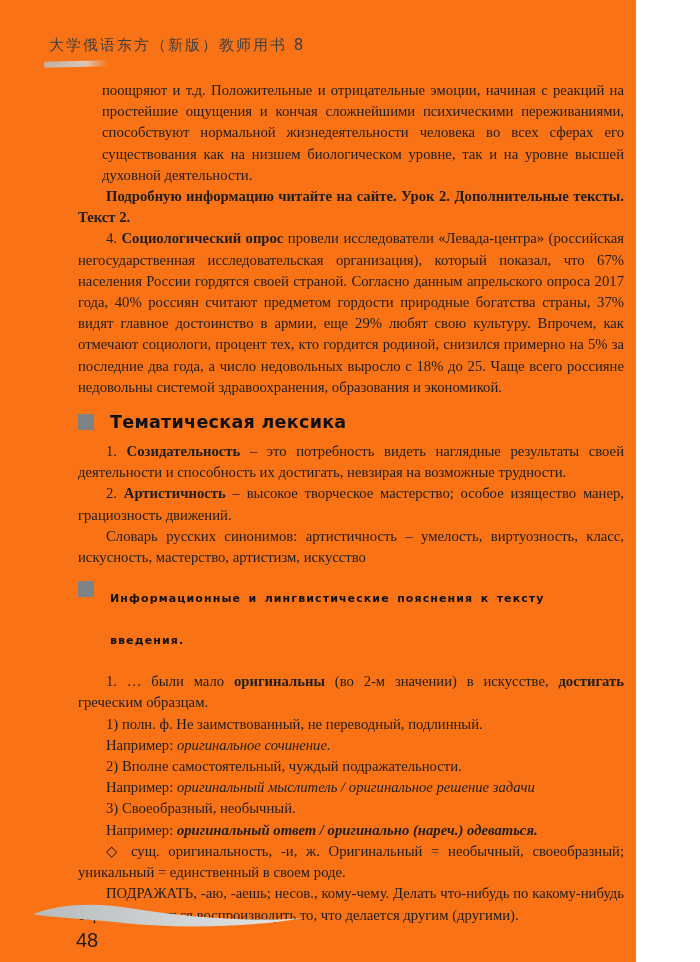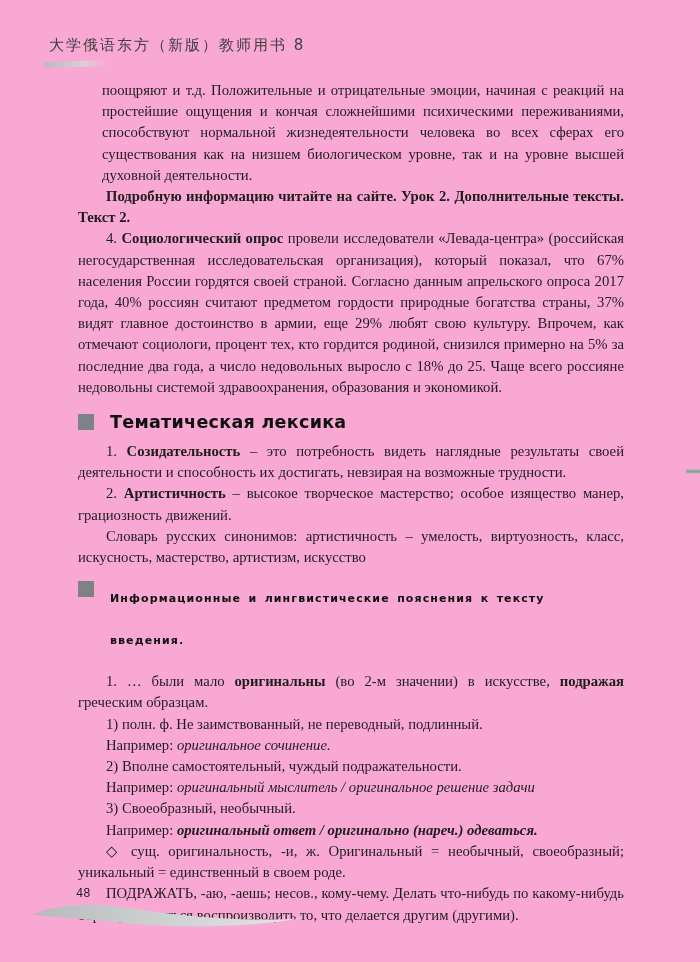--- a/index.html
+++ b/index.html
@@ -1,18 +1,18 @@
 <!DOCTYPE html>
 <html lang="ru"><head>
 <meta charset="utf-8">
 <title>Scanned book page</title>
 <style>
   html,body { margin:0; padding:0; background:#ffffff; }
   .page {
-    position:relative; width:700px; height:962px; background:#f9a8d4;
+    position:relative; width:636px; height:962px; background:#f97316;
     overflow:hidden; font-family:"Liberation Serif", serif; color:#1d1d1d;
   }
   .running-header {
     position:absolute; top:36px; left:49px;
     font-family:"DejaVu Sans", sans-serif; font-size:15px; color:#3f3f3f;
     letter-spacing:2px; white-space:nowrap;
   }
   .header-smudge {
     position:absolute; top:61px; left:44px; width:64px; height:6px;
     background:linear-gradient(90deg,#b7babb,#d5d7d7 65%,rgba(213,215,215,0));
@@ -34,22 +34,22 @@
   .bital { font-style:italic; font-weight:bold; }
   .section-head {
     display:flex; align-items:flex-start; gap:16px; margin:13px 0 7px;
     font-family:"DejaVu Sans", sans-serif; font-weight:bold; color:#101010;
   }
   .sq { flex:0 0 auto; width:16px; height:16px; background:#7d8285; margin-top:3px; }
   .head1 .head-text { font-size:17.5px; line-height:23px; letter-spacing:.3px; }
   .head2 { margin:10px 0 9px; }
   .head2 .head-text { font-size:11px; line-height:42px; letter-spacing:1.1px; word-spacing:2.5px; }
   .page-number {
-    position:absolute; left:76px; top:887px; font-size:12px; color:#1b1b1b;
-    font-family:Liberation Mono, monospace;
+    position:absolute; left:76px; top:929px; font-size:20px; color:#1b1b1b;
+    font-family:Liberation Sans, sans-serif;
   }
   .swoosh { position:absolute; left:31px; top:901px; }
 </style>
 </head>
 <body>
 
 <div class="page">
 
   <div class="running-header">大学俄语东方（新版）教师用书 8</div>
   <div class="header-smudge"></div>
@@ -72,21 +72,21 @@
 
     <p><span>2. </span><b>Артистичность</b><span> – высокое творческое мастерство; особое изящество манер, грациозность движений.</span></p>
 
     <p>Словарь русских синонимов: артистичность – умелость, виртуозность, класс, искусность, мастерство, артистизм, искусство</p>
 
     <h2 class="section-head head2">
       <span class="sq"></span>
       <span class="head-text"><span>Информационные и лингвистические пояснения к тексту</span><br><span>введения.</span></span>
     </h2>
 
-    <p><span>1. … были мало </span><b>оригинальны</b><span> (во 2-м значении) в искусстве, </span><b>подражая</b><span> греческим образцам.</span></p>
+    <p><span>1. … были мало </span><b>оригинальны</b><span> (во 2-м значении) в искусстве, </span><b>достигать</b><span> греческим образцам.</span></p>
 
 
     <p>1) полн. ф. Не заимствованный, не переводный, подлинный.</p>
 
     <p><span>Например: </span><span class="ital">оригинальное сочинение.</span></p>
 
     <p>2) Вполне самостоятельный, чуждый подражательности.</p>
 
     <p><span>Например: </span><span class="ital">оригинальный мыслитель / оригинальное решение задачи</span></p>
 

